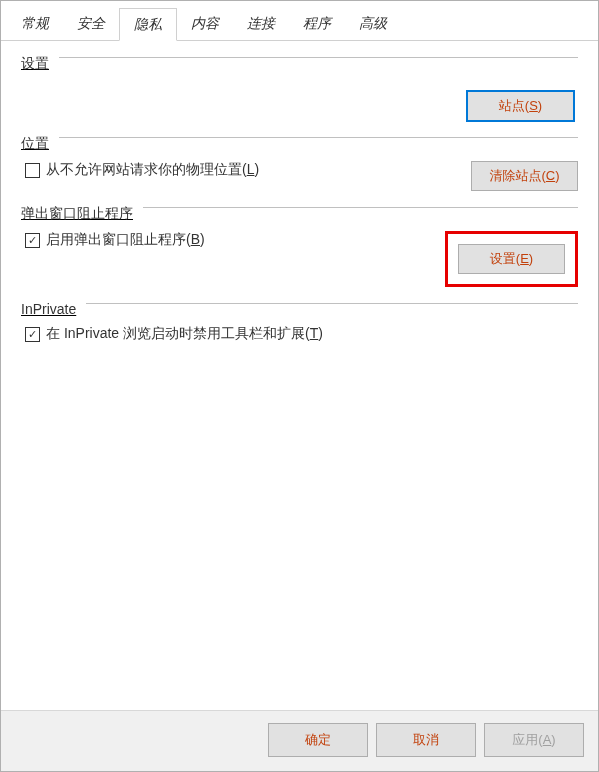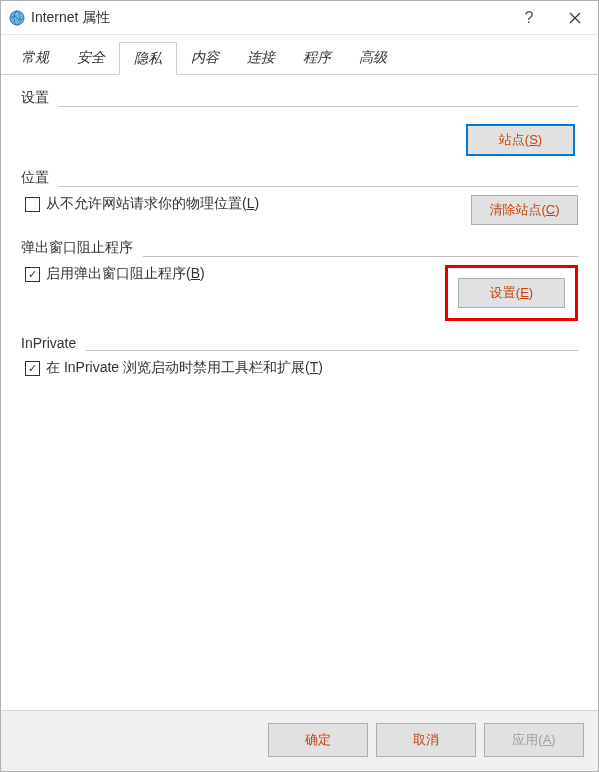--- a/index.html
+++ b/index.html
@@ -58,22 +58,23 @@
     }
     .content {
       flex: 1;
       padding: 14px 20px 10px 20px;
     }
     .section {
       margin-bottom: 14px;
     }
     .section-header {
       display: flex;
-      align-items: flex-end;
+      align-items: flex-start;
       margin-bottom: 6px;
+      text-decoration: underline;
     }
     .section-title {
       font-size: 14px;
       color: #333;
       margin-right: 10px;
       white-space: nowrap;
     }
     .section-line {
       flex: 1;
       height: 1px;
@@ -144,36 +145,20 @@
       border-top: 1px solid #d8d8d8;
       background: #f0f0f0;
     }
     .footer .win-btn { min-width: 100px; height: 34px; }
   </style>
 </head>
 <body>
 
 <div class="window">
 
-  <div class="titlebar">
-    <span class="titlebar-icon">
-      <svg viewBox="0 0 16 16" width="16" height="16">
-        <circle cx="8" cy="8" r="7" fill="#6bb7e8" stroke="#2a6aa0" stroke-width="1"></circle>
-        <path d="M2 8 Q5 4 8 8 T14 8" stroke="#2a6aa0" stroke-width="0.8" fill="none"></path>
-        <ellipse cx="8" cy="8" rx="3" ry="7" fill="none" stroke="#2a6aa0" stroke-width="0.8"></ellipse>
-      </svg>
-    </span>
-    <span class="titlebar-title">Internet 属性</span>
-    <div class="titlebar-btn">?</div>
-    <div class="titlebar-btn">
-      <svg width="12" height="12" viewBox="0 0 12 12">
-          <path d="M1 1 L11 11 M11 1 L1 11" stroke="#333" stroke-width="1.2"></path>
-        </svg>
-    </div>
-  </div>
 
   <div class="tabs">
     <div class="tab">常规</div>
     <div class="tab">安全</div>
     <div class="tab active">隐私</div>
     <div class="tab">内容</div>
     <div class="tab">连接</div>
     <div class="tab">程序</div>
     <div class="tab">高级</div>
   </div>

